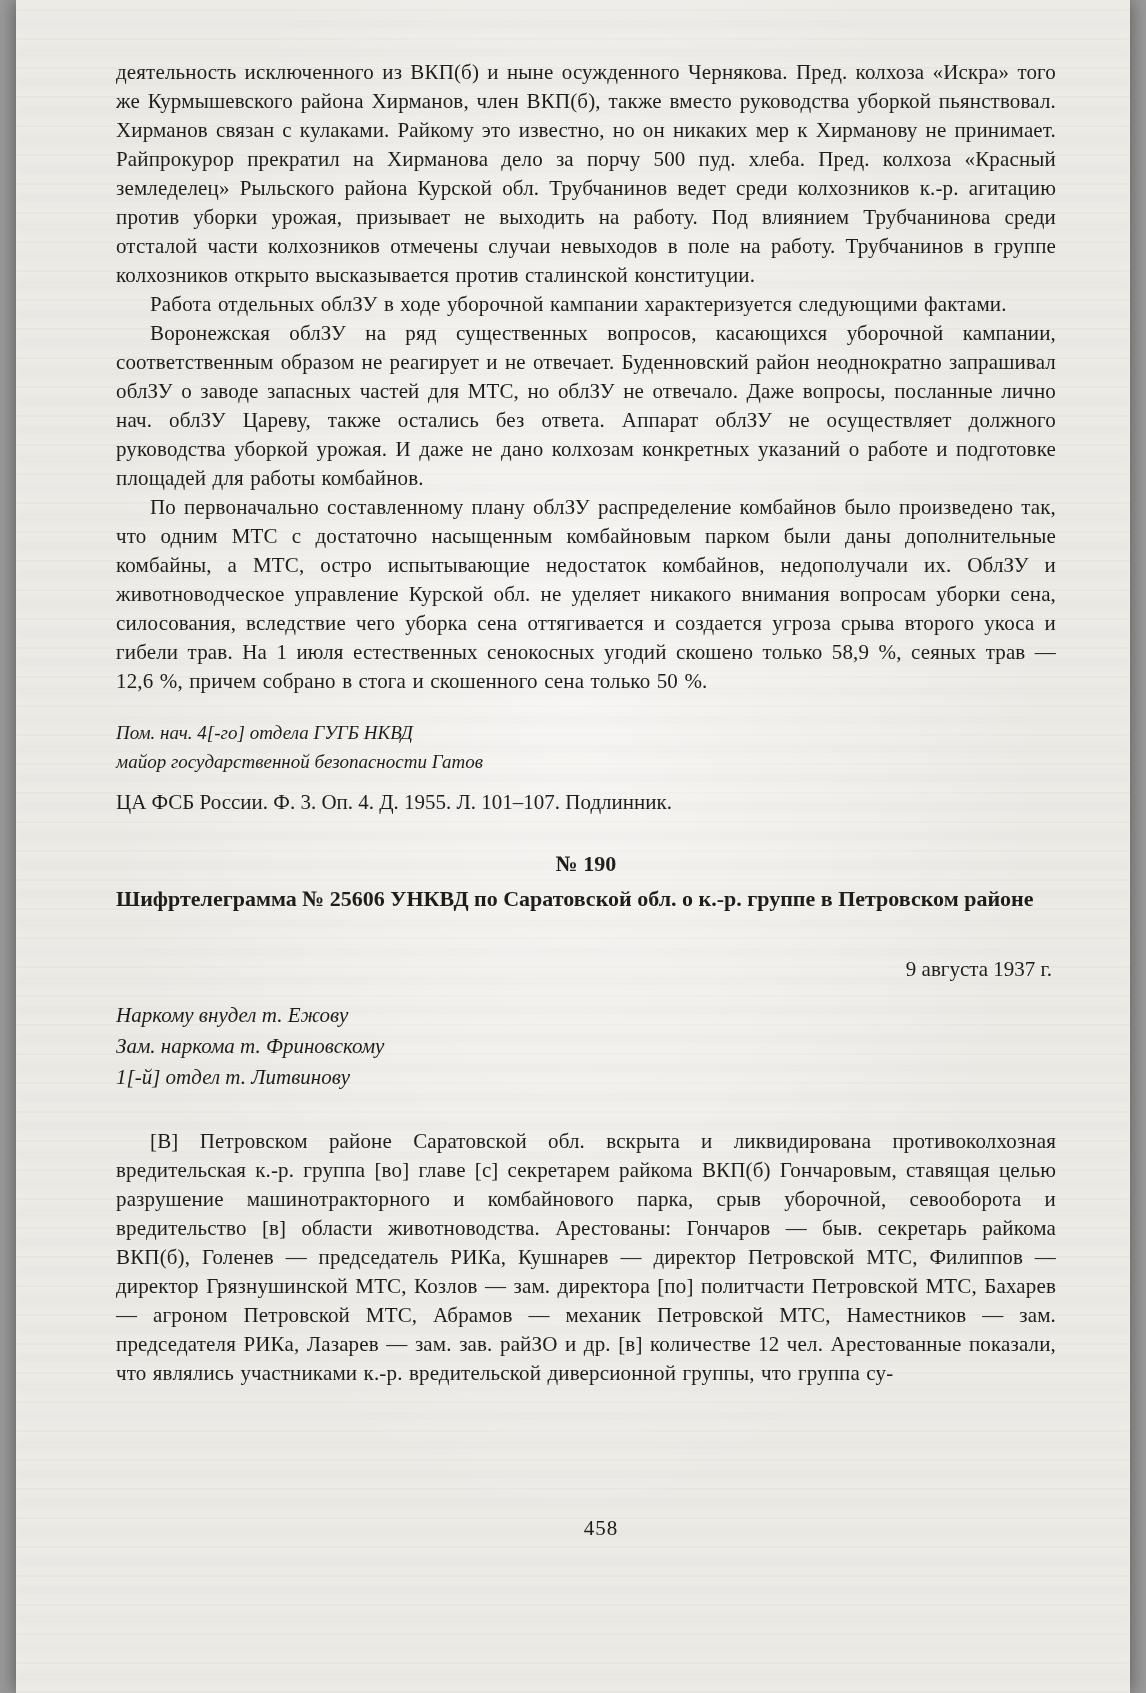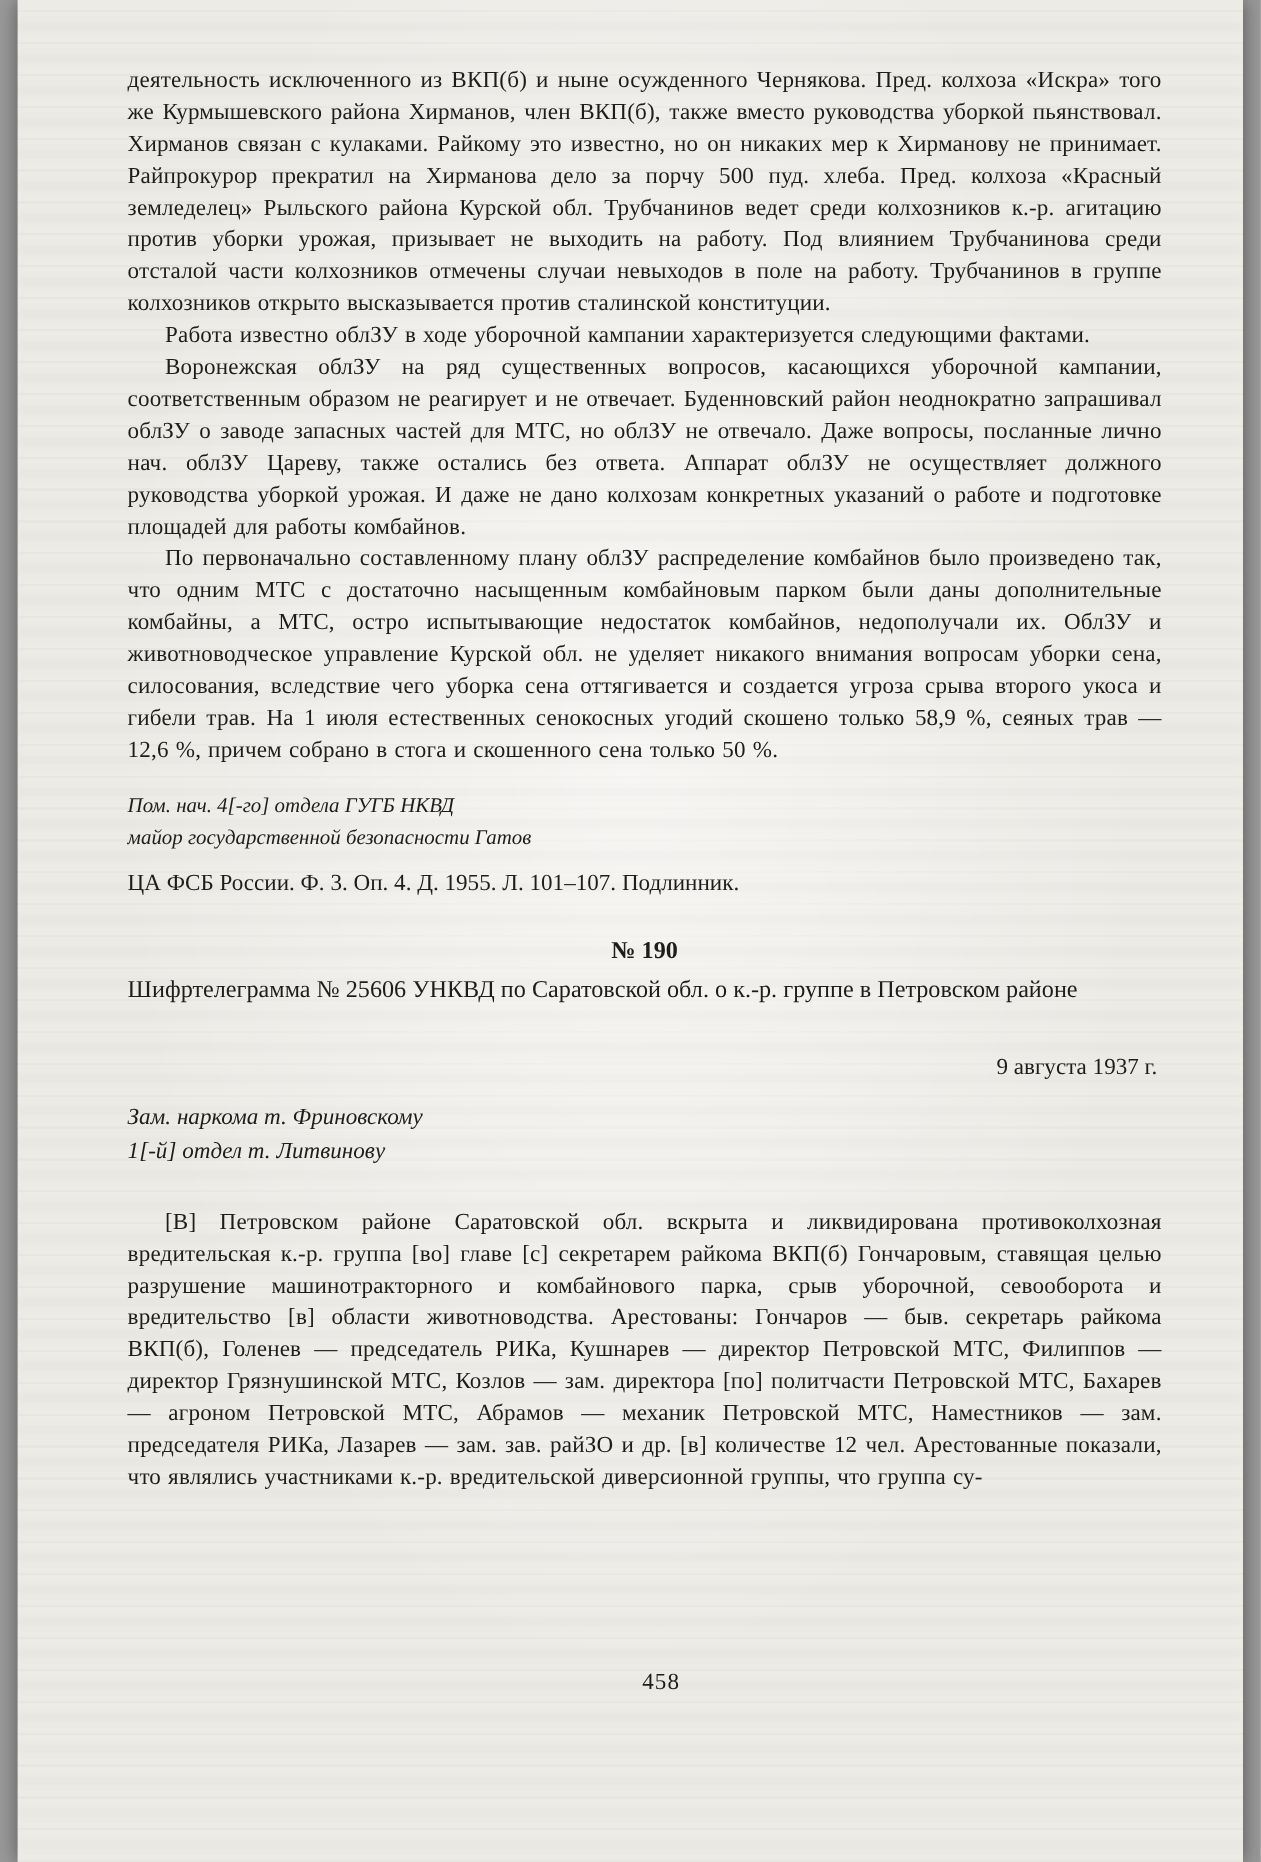--- a/index.html
+++ b/index.html
@@ -76,21 +76,21 @@
   }
   .doc-number {
     margin-top: 32px;
     font-weight: bold;
     font-size: 22px;
     line-height: 30px;
     text-align: center;
   }
   .doc-title {
     margin-top: 4px;
-    font-weight: normal;
+    font-weight: bold;
     font-size: 22px;
     line-height: 32px;
     text-align: justify;
   }
   .doc-date {
     margin-top: 40px;
     text-align: right;
     font-size: 21px;
     line-height: 29px;
     padding-right: 4px;
@@ -117,40 +117,41 @@
 </style>
 </head>
 <body>
 
 <div class="scan-page">
 
   <div class="text-block">
 
     <section>
       <p class="para no-indent">деятельность исключенного из ВКП(б) и ныне осужденного Чернякова. Пред. колхоза «Искра» того же Курмышевского района Хирманов, член ВКП(б), также вместо руководства уборкой пьянствовал. Хирманов связан с кулаками. Райкому это известно, но он никаких мер к Хирманову не принимает. Райпрокурор прекратил на Хирманова дело за порчу 500 пуд. хлеба. Пред. колхоза «Красный земледелец» Рыльского района Курской обл. Трубчанинов ведет среди колхозников к.-р. агитацию против уборки урожая, призывает не выходить на работу. Под влиянием Трубчанинова среди отсталой части колхозников отмечены случаи невыходов в поле на работу. Трубчанинов в группе колхозников открыто высказывается против сталинской конституции.</p>
-      <p class="para">Работа известно облЗУ в ходе уборочной кампании характеризуется следующими фактами.</p>
+      <p class="para">Работа отдельных облЗУ в ходе уборочной кампании характеризуется следующими фактами.</p>
       <p class="para">Воронежская облЗУ на ряд существенных вопросов, касающихся уборочной кампании, соответственным образом не реагирует и не отвечает. Буденновский район неоднократно запрашивал облЗУ о заводе запасных частей для МТС, но облЗУ не отвечало. Даже вопросы, посланные лично нач. облЗУ Цареву, также остались без ответа. Аппарат облЗУ не осуществляет должного руководства уборкой урожая. И даже не дано колхозам конкретных указаний о работе и подготовке площадей для работы комбайнов.</p>
       <p class="para">По первоначально составленному плану облЗУ распределение комбайнов было произведено так, что одним МТС с достаточно насыщенным комбайновым парком были даны дополнительные комбайны, а МТС, остро испытывающие недостаток комбайнов, недополучали их. ОблЗУ и животноводческое управление Курской обл. не уделяет никакого внимания вопросам уборки сена, силосования, вследствие чего уборка сена оттягивается и создается угроза срыва второго укоса и гибели трав. На 1 июля естественных сенокосных угодий скошено только 58,9 %, сеяных трав — 12,6 %, причем собрано в стога и скошенного сена только 50 %.</p>
 
       <div class="signature">
         <div>Пом. нач. 4[-го] отдела ГУГБ НКВД</div>
         <div>майор государственной безопасности Гатов</div>
       </div>
 
       <div class="archive-ref">ЦА ФСБ России. Ф. 3. Оп. 4. Д. 1955. Л. 101–107. Подлинник.</div>
     </section>
 
     <section>
       <div class="doc-number">№ 190</div>
 
       <div class="doc-title">Шифртелеграмма № 25606 УНКВД по Саратовской обл. о к.-р. группе в Петровском районе</div>
 
       <div class="doc-date">9 августа 1937 г.</div>
 
       <div class="addressees">
+        <p class="addressee-line">Наркому внудел т. Ежову</p>
         <p class="addressee-line">Зам. наркома т. Фриновскому</p>
         <p class="addressee-line">1[-й] отдел т. Литвинову</p>
       </div>
 
       <div class="doc-body">
         <p class="para">[В] Петровском районе Саратовской обл. вскрыта и ликвидирована противоколхозная вредительская к.-р. группа [во] главе [с] секретарем райкома ВКП(б) Гончаровым, ставящая целью разрушение машинотракторного и комбайнового парка, срыв уборочной, севооборота и вредительство [в] области животноводства. Арестованы: Гончаров — быв. секретарь райкома ВКП(б), Голенев — председатель РИКа, Кушнарев — директор Петровской МТС, Филиппов — директор Грязнушинской МТС, Козлов — зам. директора [по] политчасти Петровской МТС, Бахарев — агроном Петровской МТС, Абрамов — механик Петровской МТС, Наместников — зам. председателя РИКа, Лазарев — зам. зав. райЗО и др. [в] количестве 12 чел. Арестованные показали, что являлись участниками к.-р. вредительской диверсионной группы, что группа су-</p>
       </div>
     </section>
 
   </div>

